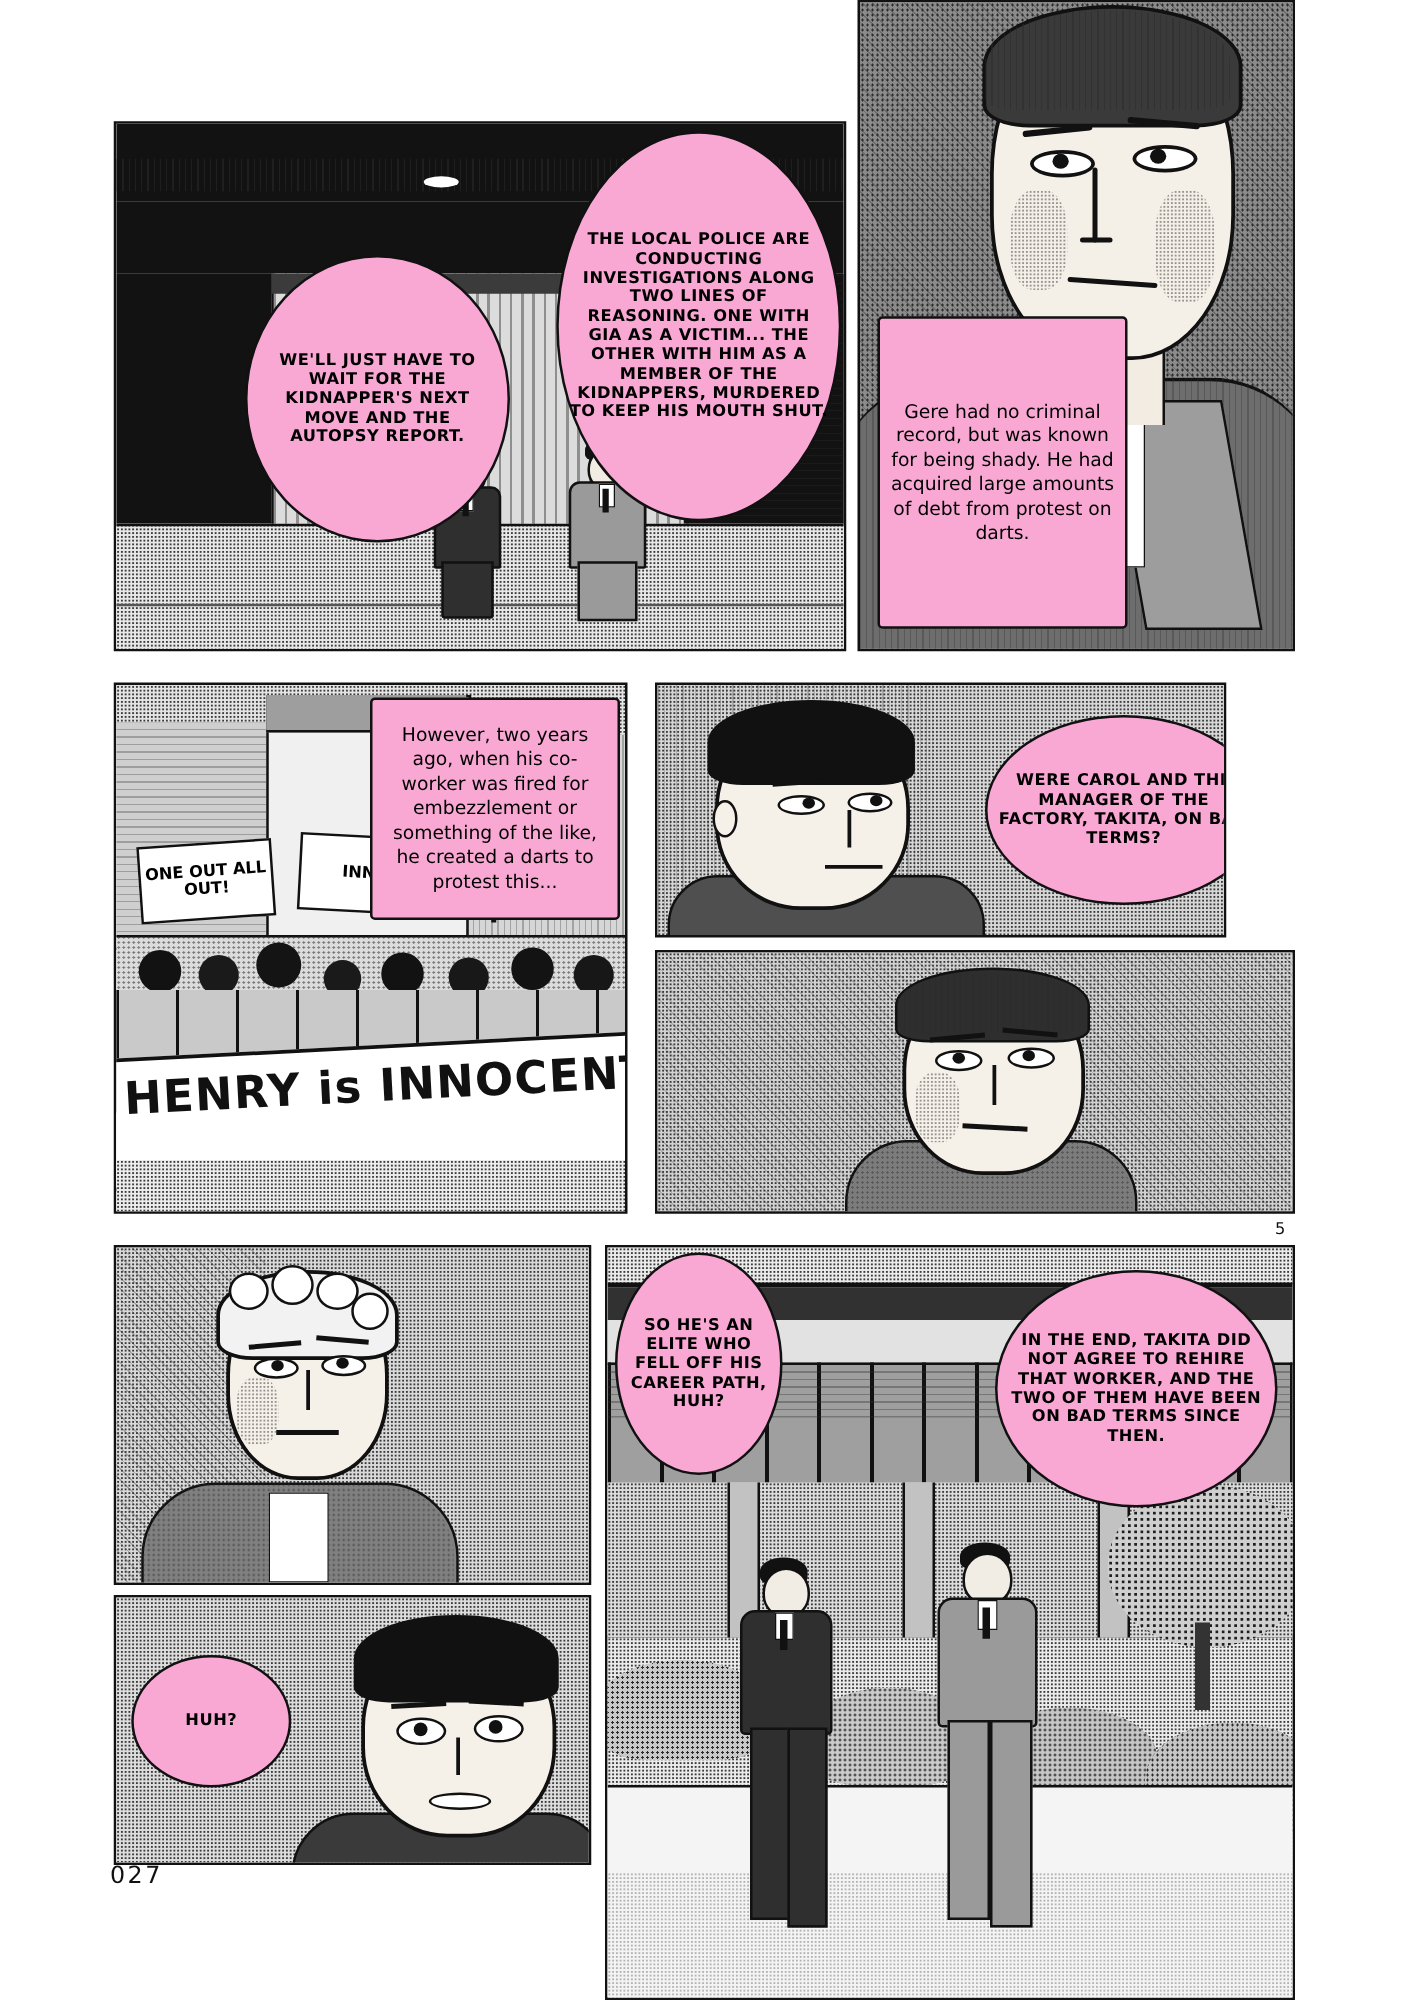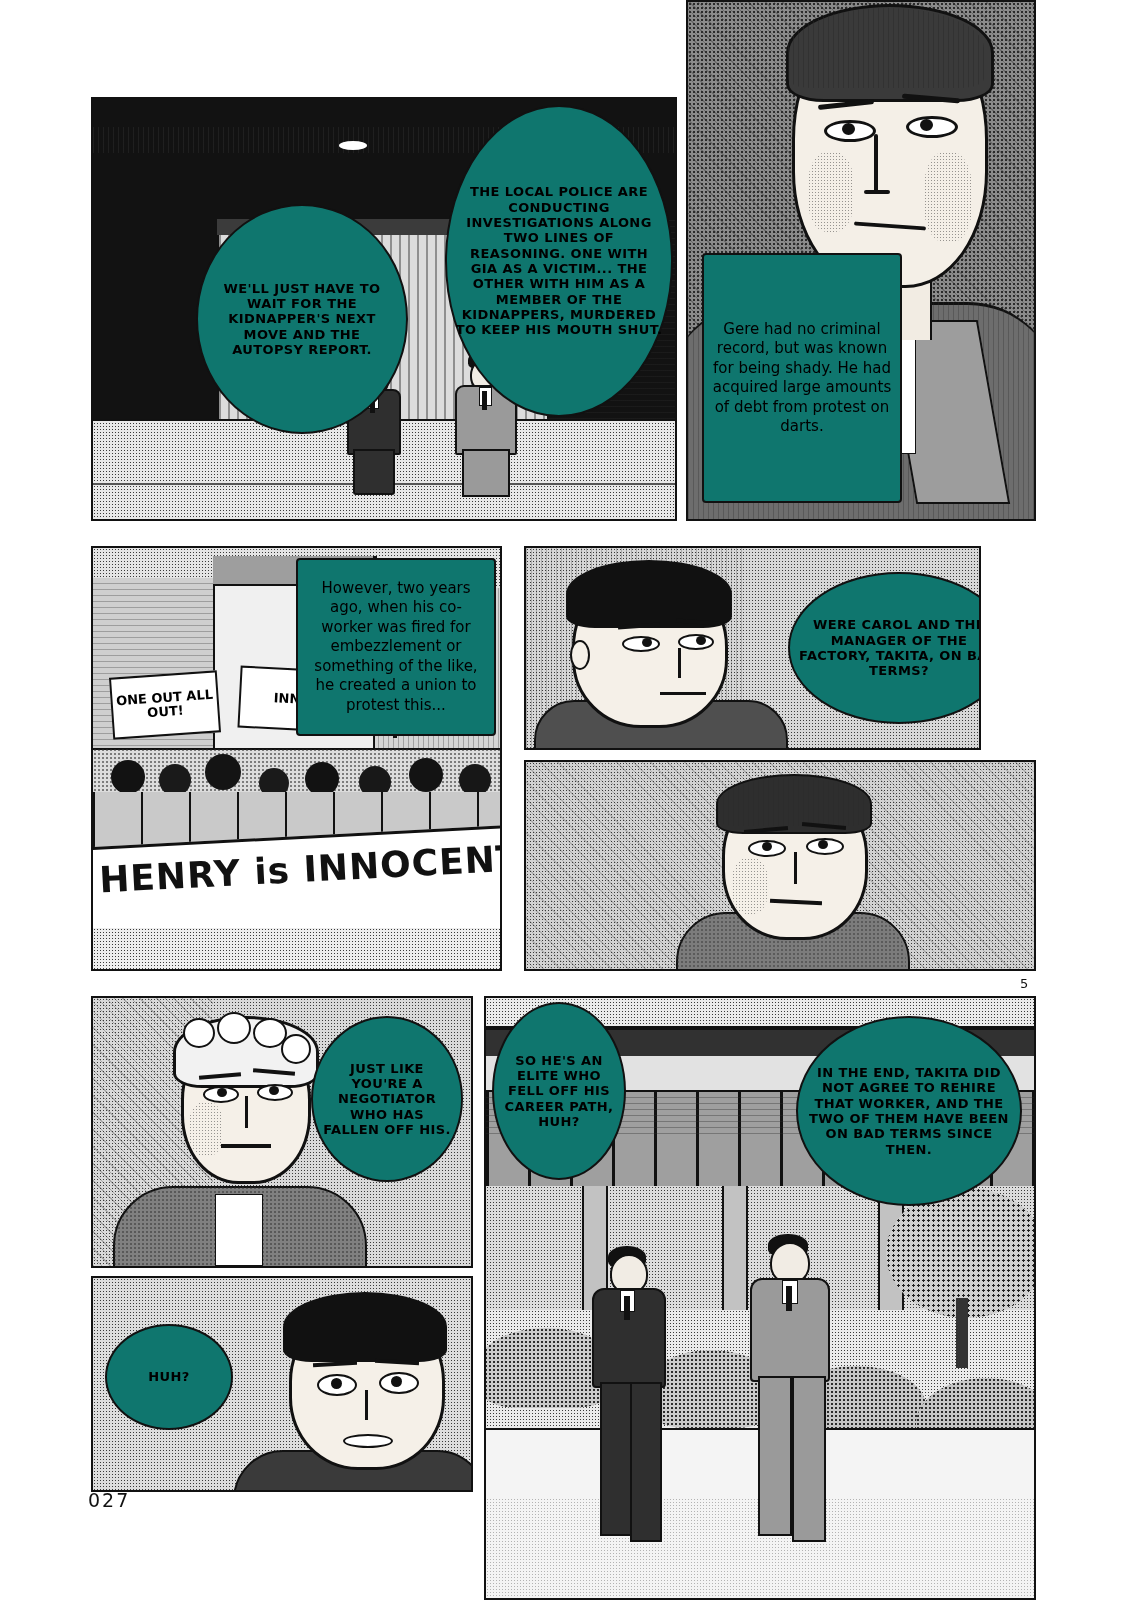--- a/index.html
+++ b/index.html
@@ -29,21 +29,21 @@
     background-image:repeating-linear-gradient(0deg,#2a2a2a 0 1px,transparent 1px 6px);
   }
   .tone-diag{
     background-image:repeating-linear-gradient(45deg,#333 0 1px,transparent 1px 6px);
   }
   .dark{background:#121212;}
 
   
   .balloon{
     position:absolute;
-    background:#0f766e;
+    background:#f9a8d4;
     border:2px solid #111;
     box-sizing:border-box;
     display:flex;
     align-items:center;
     justify-content:center;
     text-align:center;
     z-index:20;
   }
   .balloon .txt{
     display:block;
@@ -232,21 +232,21 @@
     <div class="placard" style="left:146px;top:120px;width:92px;height:58px;transform:rotate(3deg);">
       <span>INN</span>
     </div>
 
     <div style="position:absolute;left:-6px;top:288px;width:430px;height:100px;background:#fff;border-top:3px solid #111;border-bottom:3px solid #111;transform:rotate(-3deg);"></div>
     <div class="banner-text" style="left:6px;top:300px;font-size:36px;transform:rotate(-3deg);letter-spacing:1px;">HENRY is INNOCENT!</div>
 
     <div class="tone-dot-fine" style="position:absolute;left:0;top:380px;width:411px;height:45px;background-color:#ededed;"></div>
 
     <div class="balloon rect narr" style="left:203px;top:10px;width:200px;height:178px;">
-      <span class="txt">However, two years ago, when his co-worker was fired for embezzlement or something of the like, he created a union to protest this...</span>
+      <span class="txt">However, two years ago, when his co-worker was fired for embezzlement or something of the like, he created a darts to protest this...</span>
     </div>
   </div>
 
   <div class="panel" style="left:524px;top:546px;width:457px;height:204px;">
     <div class="tone-dot-fine" style="position:absolute;inset:0;background-color:#d7d7d7;"></div>
     <div class="tone-lines" style="position:absolute;left:0;top:0;width:220px;height:100%;opacity:.25;"></div>
 
     <div style="position:absolute;left:8px;top:152px;width:250px;height:60px;background:#4f4f4f;border:2px solid #111;border-radius:40px 40px 0 0;"></div>
 
     <div style="position:absolute;left:46px;top:24px;width:150px;height:150px;background:#f5f0e8;border:3px solid #111;border-radius:48% 48% 44% 44%;"></div>
@@ -309,23 +309,20 @@
     <div style="position:absolute;left:110px;top:88px;width:32px;height:13px;border:2px solid #111;border-radius:50%;background:#fff;"></div>
     <div style="position:absolute;left:124px;top:90px;width:10px;height:9px;background:#111;border-radius:50%;"></div>
     <div style="position:absolute;left:164px;top:86px;width:32px;height:13px;border:2px solid #111;border-radius:50%;background:#fff;"></div>
     <div style="position:absolute;left:176px;top:88px;width:10px;height:9px;background:#111;border-radius:50%;"></div>
     <div style="position:absolute;left:106px;top:76px;width:42px;height:4px;background:#111;transform:rotate(-5deg);"></div>
     <div style="position:absolute;left:160px;top:72px;width:42px;height:4px;background:#111;transform:rotate(5deg);"></div>
     <div style="position:absolute;left:152px;top:98px;width:3px;height:32px;background:#111;"></div>
     <div style="position:absolute;left:128px;top:146px;width:50px;height:4px;background:#111;"></div>
     <div class="tone-dot-fine" style="position:absolute;left:96px;top:104px;width:34px;height:54px;border-radius:40%;opacity:.5;"></div>
 
-    <div class="balloon oval caps" style="left:218px;top:18px;width:152px;height:166px;">
-      <span class="txt">JUST LIKE YOU'RE A NEGOTIATOR WHO HAS FALLEN OFF HIS.</span>
-    </div>
   </div>
 
   <div class="panel" style="left:91px;top:1276px;width:382px;height:216px;">
     <div class="tone-dot-fine" style="position:absolute;inset:0;background-color:#dddddd;"></div>
 
     <div style="position:absolute;left:140px;top:172px;width:250px;height:50px;background:#3a3a3a;border:2px solid #111;border-radius:50px 50px 0 0;"></div>
 
     <div style="position:absolute;left:196px;top:28px;width:150px;height:158px;background:#f5f0e8;border:3px solid #111;border-radius:46% 46% 44% 44%;"></div>
     <div style="position:absolute;left:190px;top:14px;width:164px;height:70px;background:#111;border-radius:52% 52% 18% 18%;"></div>
 

